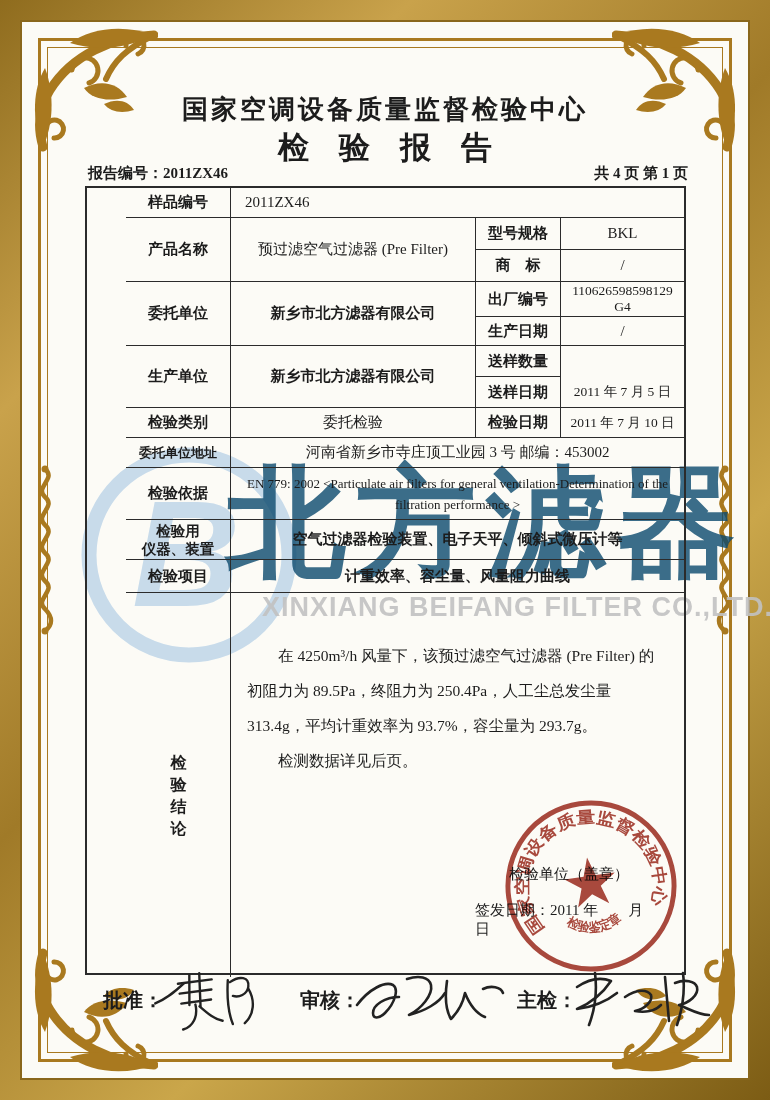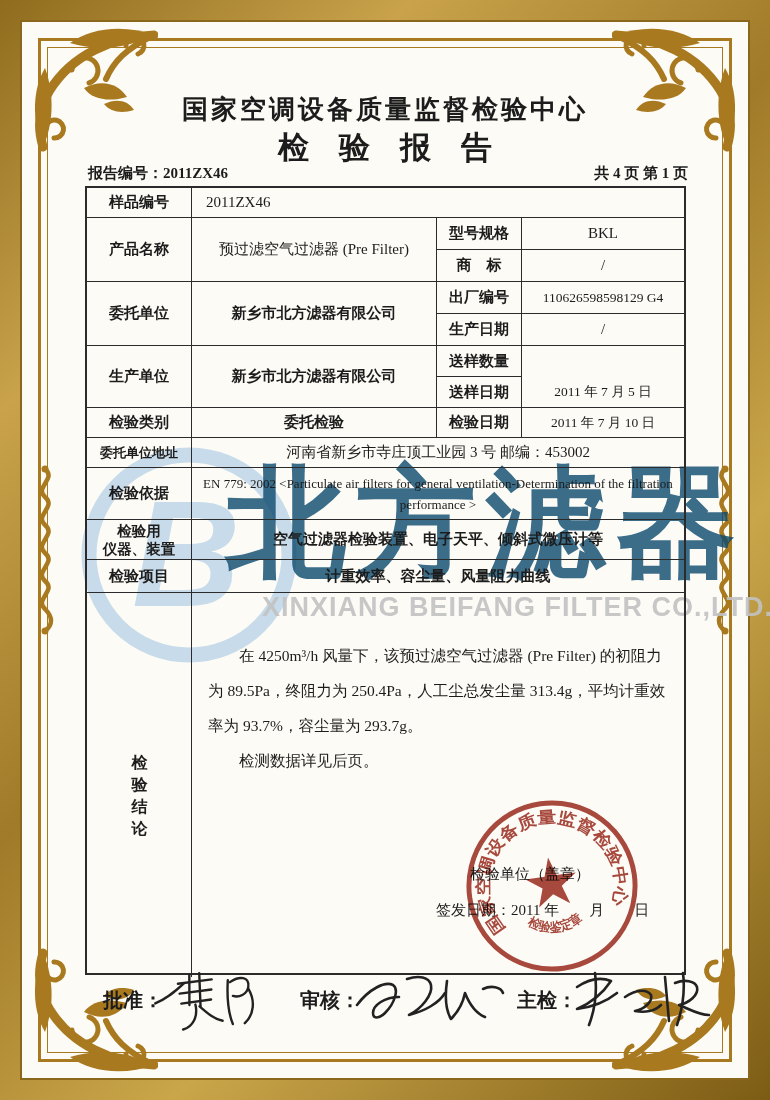--- a/index.html
+++ b/index.html
@@ -36,21 +36,21 @@
     color:#c2c2c2;letter-spacing:1px;opacity:.9;font-family:"Liberation Sans",sans-serif;white-space:nowrap;}
   
   .tbl{position:absolute;left:85px;top:186px;width:601px;height:789px;border:2px solid #2b2b2b;
        z-index:2;box-sizing:border-box;background:transparent;}
   .row{display:flex;box-sizing:border-box;}
   .cell{box-sizing:border-box;border-right:1px solid #2b2b2b;border-bottom:1px solid #2b2b2b;
         display:flex;align-items:center;justify-content:center;text-align:center;padding:1px 4px;}
   .cell.last{border-right:none;}
   .lab{font-weight:bold;font-size:15px;}
   .val{font-size:15px;}
-  .c1{width:105px;}.c2{width:245px;}.c3{width:85px;}.c4{flex:1;}
+  .c1{width:105px;margin-left:39px;}.c2{width:245px;}.c3{width:85px;}.c4{flex:1;}
   .sub{display:flex;flex-direction:column;flex:1;}
   .subrow{display:flex;flex:1;}
   .small{font-size:13.5px;}
   .v-label{writing-mode:vertical-rl;text-orientation:upright;letter-spacing:22px;
     font-weight:bold;font-size:16px;}
   .concl-cell{position:relative;display:block;text-align:left;}
   .concl-text{padding:44px 14px 0 12px;font-size:15.5px;line-height:35px;}
   .concl-text p{margin:0;text-indent:2em;}
   .seal-line{position:absolute;left:278px;top:272px;font-size:15px;}
   .issue-line{position:absolute;left:244px;top:308px;font-size:15px;}
@@ -202,21 +202,21 @@
         </div>
         <div class="subrow">
           <div class="cell c3 lab" style="width:85px">送样日期</div>
           <div class="cell c4 last val small">2011 年 7 月 5 日</div>
         </div>
       </div>
     </div>
 
     <div class="row" style="height:30px">
       <div class="cell c1 lab">检验类别</div>
-      <div class="cell c2 val" style="font-weight:bold">委托检验</div>
+      <div class="cell c2 val" style="font-weight:normal">委托检验</div>
       <div class="cell c3 lab">检验日期</div>
       <div class="cell c4 last val small">2011 年 7 月 10 日</div>
     </div>
 
     <div class="row" style="height:30px">
       <div class="cell c1 lab" style="font-size:13px">委托单位地址</div>
       <div class="cell last val" style="flex:1;font-weight:normal">河南省新乡市寺庄顶工业园 3 号  邮编：453002</div>
     </div>
 
     <div class="row" style="height:52px">

